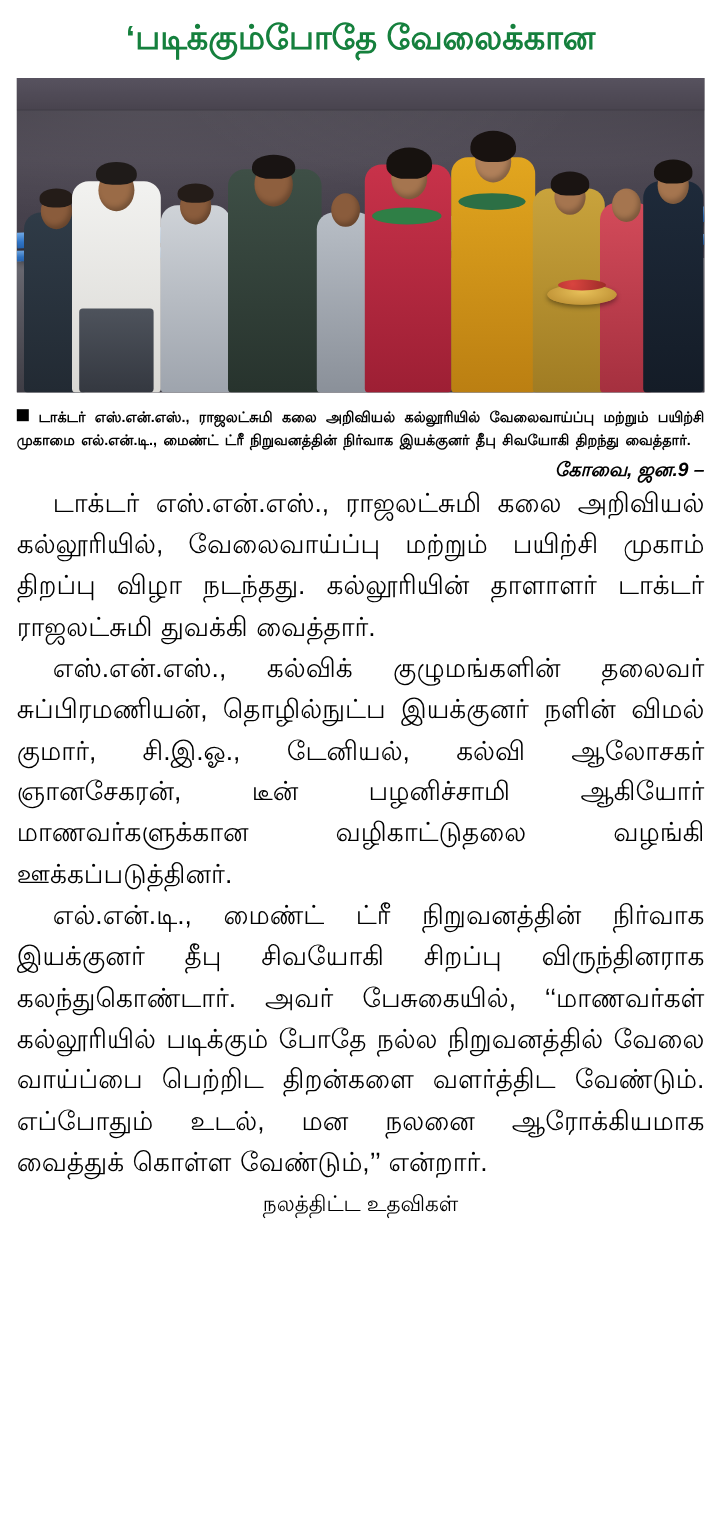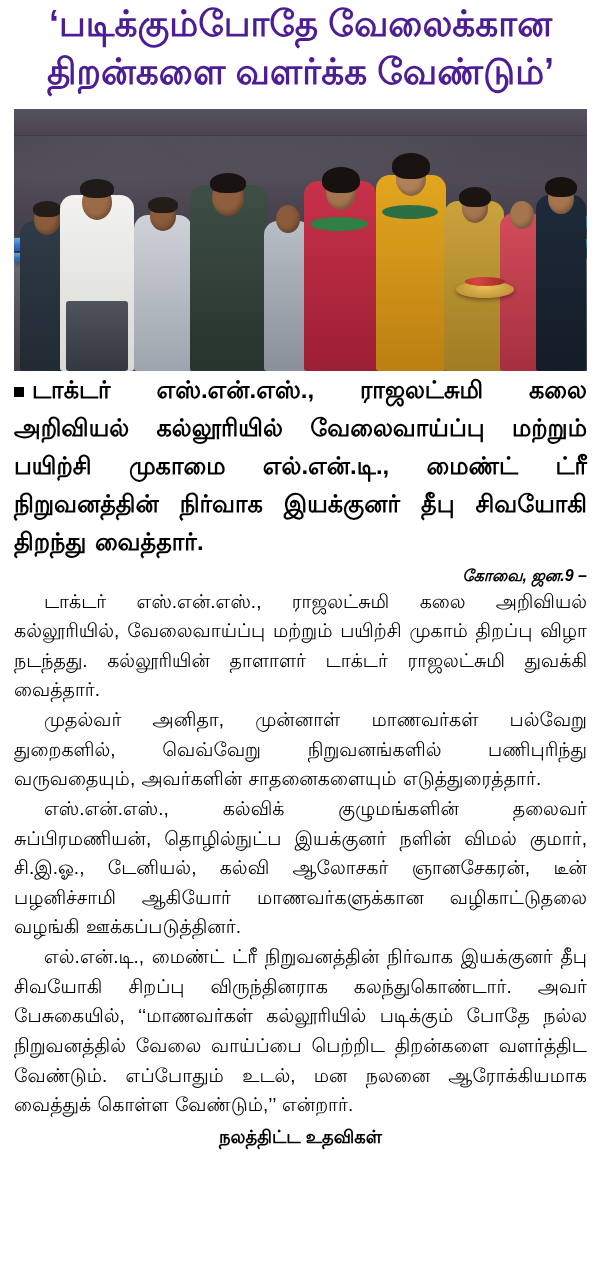--- a/index.html
+++ b/index.html
@@ -18,27 +18,28 @@
     position: relative;
     width: 601px;
     height: 1280px;
     background: #ffffff;
     box-sizing: border-box;
     padding: 0 14px;
   }
 
   
   .headline {
+    margin-top: 14px;
     text-align: center;
     font-family: "Liberation Sans", sans-serif;
     font-weight: bold;
-    font-size: 36px;
+    font-size: 28px;
     line-height: 1.32;
     letter-spacing: 0px;
-    color: #4c1d95;
+    color: #15803d;
   }
   .headline .ln {
     display: block;
     white-space: nowrap;
   }
 
   
   .photo-wrap {
     margin-top: 14px;
     width: 573px;
@@ -121,23 +122,24 @@
   }
   .plate-items {
     position: absolute;
     width: 40px; height: 9px;
     border-radius: 50%;
     background: radial-gradient(circle at 30% 40%, #d9443f, #9c2b28);
   }
 
   
   .lede {
+    margin-top: 12px;
     font-family: "Liberation Sans", sans-serif;
     font-weight: bold;
-    font-size: 24px;
+    font-size: 12px;
     line-height: 1.58;
     text-align: justify;
     text-align-last: left;
     word-spacing: 2px;
   }
   .lede .sq {
     display: inline-block;
     width: 10px;
     height: 10px;
     background: #000;
@@ -146,44 +148,43 @@
   }
   .dateline {
     margin-top: 6px;
     text-align: right;
     font-weight: bold;
     font-size: 16px;
     font-style: italic;
   }
   .body-copy p {
     margin: 0;
-    font-size: 19px;
+    font-size: 22px;
     line-height: 1.56;
     text-align: justify;
     text-align-last: left;
     text-indent: 30px;
     word-spacing: 1px;
   }
   .subhead {
     margin-top: 7px;
-    font-weight: bold;
+    font-weight: normal;
     font-size: 18px;
     text-align: center;
     white-space: nowrap;
     overflow: hidden;
   }
 </style>
 </head>
 <body>
 
 <div class="page">
 
   <div class="headline">
     <span class="ln">‘படிக்கும்போதே வேலைக்கான</span>
-    <span class="ln">திறன்களை வளர்க்க வேண்டும்’</span>
   </div>
 
   <div class="photo-wrap">
     <div class="photo">
       <div class="bg-wall"></div>
       <div class="banner-strip"></div>
       <div class="bg-floor"></div>
       <div class="ribbon"></div>
       <div class="ribbon b2"></div>
 
@@ -234,19 +235,18 @@
   </div>
 
   <div class="lede">
     <span class="sq"></span><span>டாக்டர் எஸ்.என்.எஸ்., ராஜலட்சுமி கலை அறிவியல் கல்லூரியில் வேலைவாய்ப்பு மற்றும் பயிற்சி முகாமை எல்.என்.டி., மைண்ட் ட்ரீ நிறுவனத்தின் நிர்வாக இயக்குனர் தீபு சிவயோகி திறந்து வைத்தார்.</span>
   </div>
 
   <div class="dateline">கோவை, ஜன.9 –</div>
 
   <div class="body-copy">
     <p>டாக்டர் எஸ்.என்.எஸ்., ராஜலட்சுமி கலை அறிவியல் கல்லூரியில், வேலைவாய்ப்பு மற்றும் பயிற்சி முகாம் திறப்பு விழா நடந்தது. கல்லூரியின் தாளாளர் டாக்டர் ராஜலட்சுமி துவக்கி வைத்தார்.</p>
-    <p>முதல்வர் அனிதா, முன்னாள் மாணவர்கள் பல்வேறு துறைகளில், வெவ்வேறு நிறுவனங்களில் பணிபுரிந்து வருவதையும், அவர்களின் சாதனைகளையும் எடுத்துரைத்தார்.</p>
     <p>எஸ்.என்.எஸ்., கல்விக் குழுமங்களின் தலைவர் சுப்பிரமணியன், தொழில்நுட்ப இயக்குனர் நளின் விமல் குமார், சி.இ.ஓ., டேனியல், கல்வி ஆலோசகர் ஞானசேகரன், டீன் பழனிச்சாமி ஆகியோர் மாணவர்களுக்கான வழிகாட்டுதலை வழங்கி ஊக்கப்படுத்தினர்.</p>
     <p>எல்.என்.டி., மைண்ட் ட்ரீ நிறுவனத்தின் நிர்வாக இயக்குனர் தீபு சிவயோகி சிறப்பு விருந்தினராக கலந்துகொண்டார். அவர் பேசுகையில், ‘‘மாணவர்கள் கல்லூரியில் படிக்கும் போதே நல்ல நிறுவனத்தில் வேலை வாய்ப்பை பெற்றிட திறன்களை வளர்த்திட வேண்டும். எப்போதும் உடல், மன நலனை ஆரோக்கியமாக வைத்துக் கொள்ள வேண்டும்,’’ என்றார்.</p>
   </div>
 
   <div class="subhead">நலத்திட்ட உதவிகள்</div>
 </div>
 
 </body></html>

